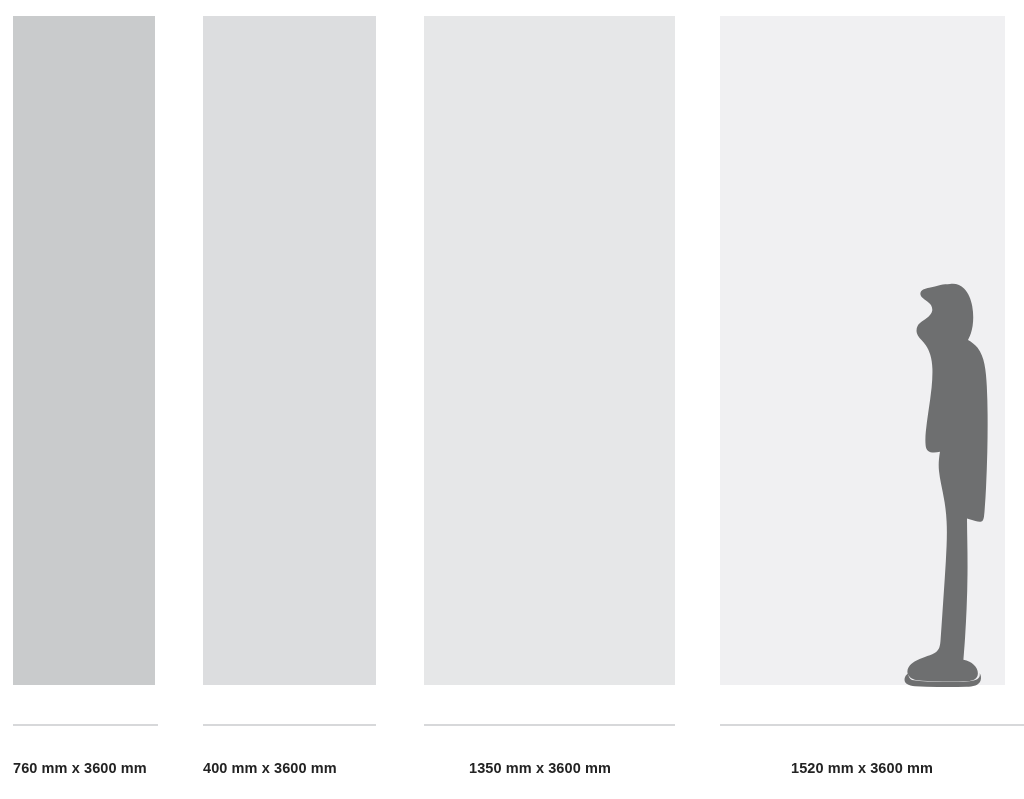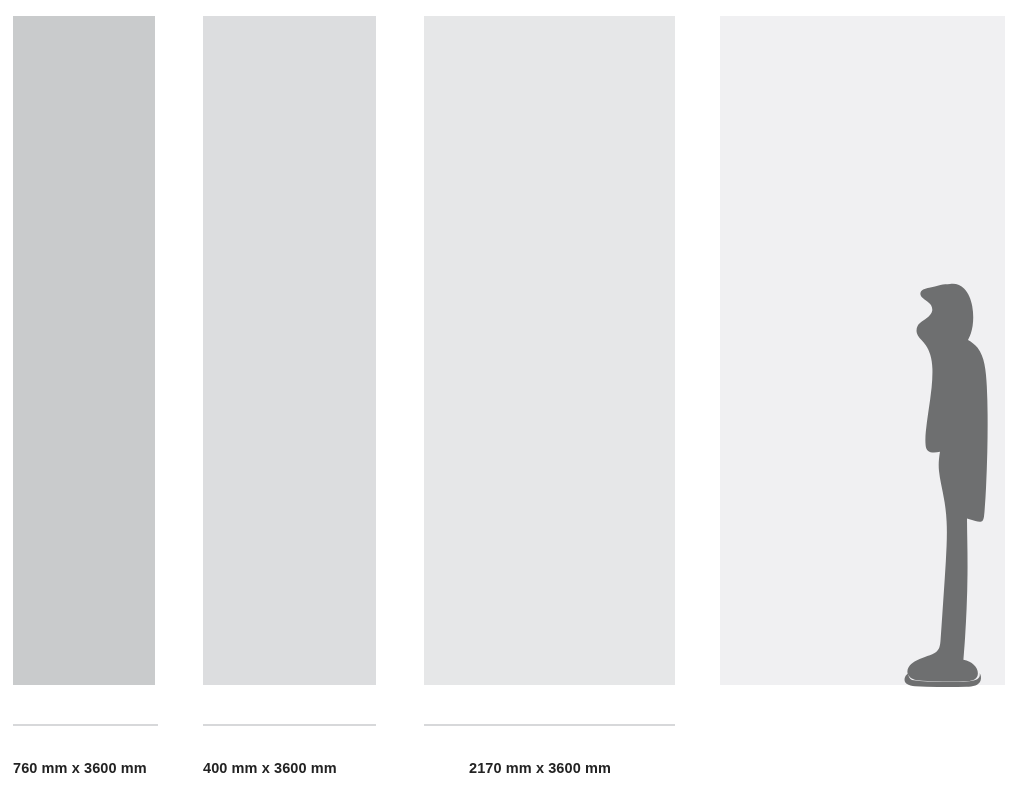--- a/index.html
+++ b/index.html
@@ -175,17 +175,21 @@
     <div class="caption">760 mm x 3600 mm</div>
   </div>
 
   <div class="measure m-2">
     <div class="divider" style="background: rgb(215, 216, 218);"></div>
     <div class="caption">400 mm x 3600 mm</div>
   </div>
 
   <div class="measure m-3">
     <div class="divider" style="background: rgb(215, 216, 218);"></div>
-    <div class="caption">2170 mm x 3600 mm</div>
+    <div class="caption">1350 mm x 3600 mm</div>
   </div>
 
+  <div class="measure m-4">
+    <div class="divider" style="background: rgb(215, 216, 218);"></div>
+    <div class="caption">1520 mm x 3600 mm</div>
+  </div>
 
 </div>
 
 </body></html>

